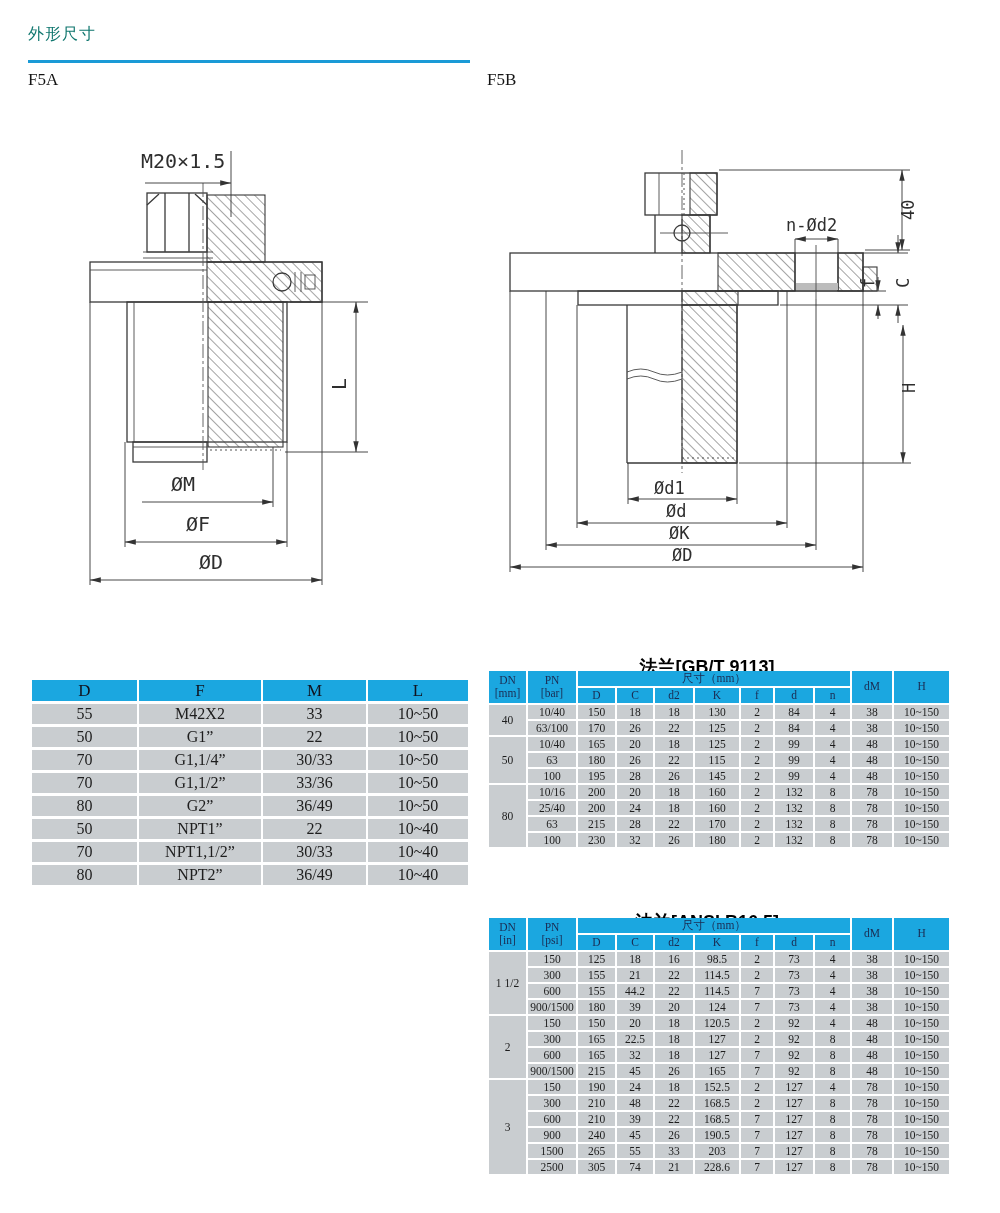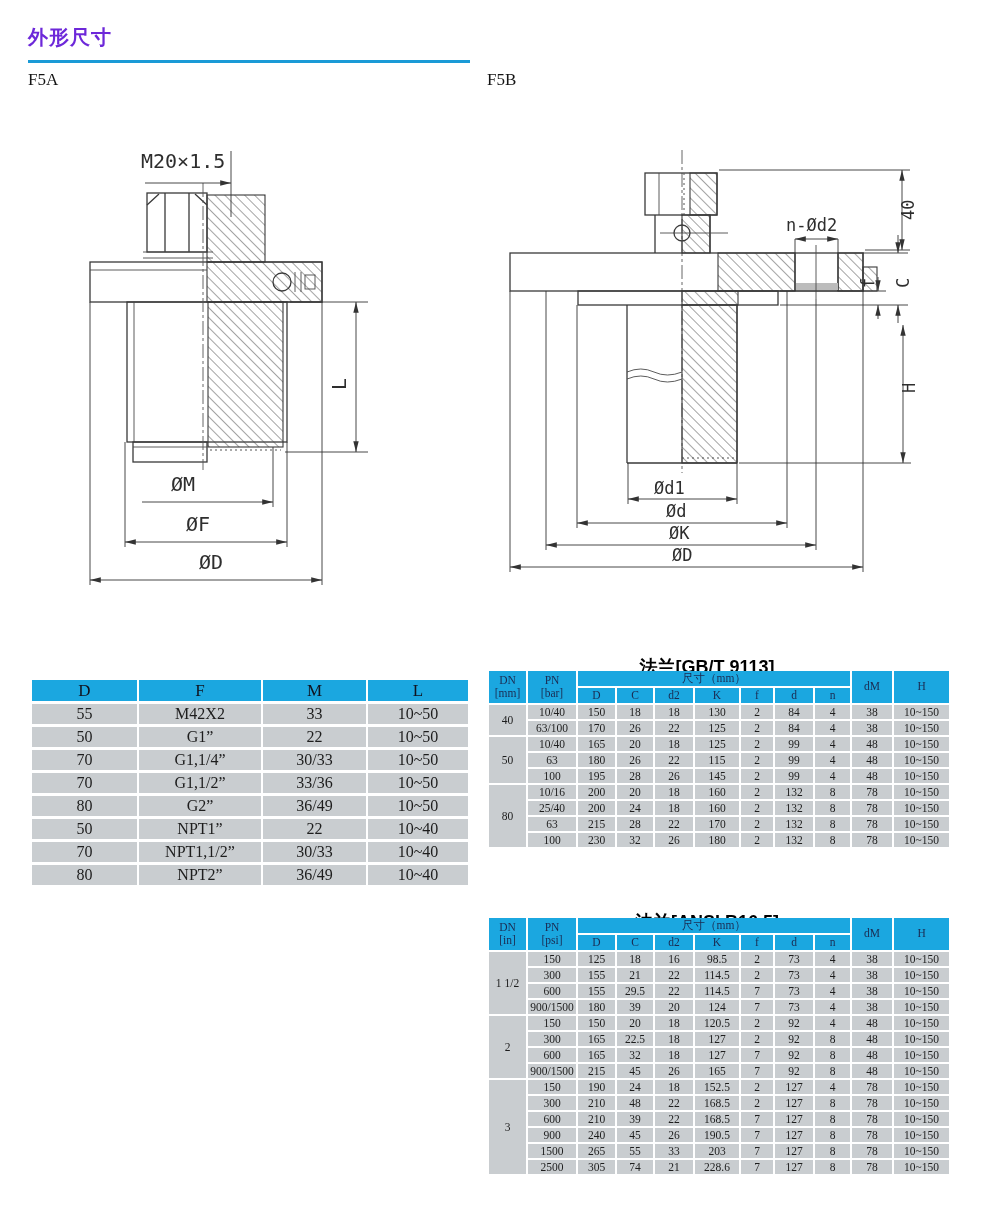--- a/index.html
+++ b/index.html
@@ -1,21 +1,21 @@
 <!DOCTYPE html>
 <html><head>
 <meta charset="utf-8">
 <style>
   html,body{margin:0;padding:0;}
   body{width:1000px;height:1213px;position:relative;background:#ffffff;
        font-family:"Liberation Serif",serif;color:#1d1d1d;overflow:hidden;}
   .abs{position:absolute;}
   
   .page-title{left:28px;top:24px;font-family:"Liberation Sans",sans-serif;
-    font-size:20px;font-weight:bold;color:#6d28d9;letter-spacing:1px;}
+    font-size:16px;font-weight:normal;color:#0f766e;letter-spacing:1px;}
   .title-rule{left:28px;top:60px;width:442px;height:0;border-bottom:3px solid #1a9ad6;}
   .fig-label{font-size:17px;color:#141414;}
   #f5a-label{left:28px;top:70px;}
   #f5b-label{left:487px;top:70px;}
   
   svg{position:absolute;}
   #fig-a{left:55px;top:125px;}
   #fig-b{left:478px;top:125px;}
   svg .obj{stroke:#3a3a3a;stroke-width:1.3;fill:none;}
   svg .thin{stroke:#4a4a4a;stroke-width:0.9;fill:none;}
@@ -453,21 +453,21 @@
         <td>114.5</td>
         <td>2</td>
         <td>73</td>
         <td>4</td>
         <td>38</td>
         <td>10~150</td>
       </tr>
       <tr>
         <td>600</td>
         <td>155</td>
-        <td>29.5</td>
+        <td>44.2</td>
         <td>22</td>
         <td>114.5</td>
         <td>7</td>
         <td>73</td>
         <td>4</td>
         <td>38</td>
         <td>10~150</td>
       </tr>
       <tr>
         <td>900/1500</td>

